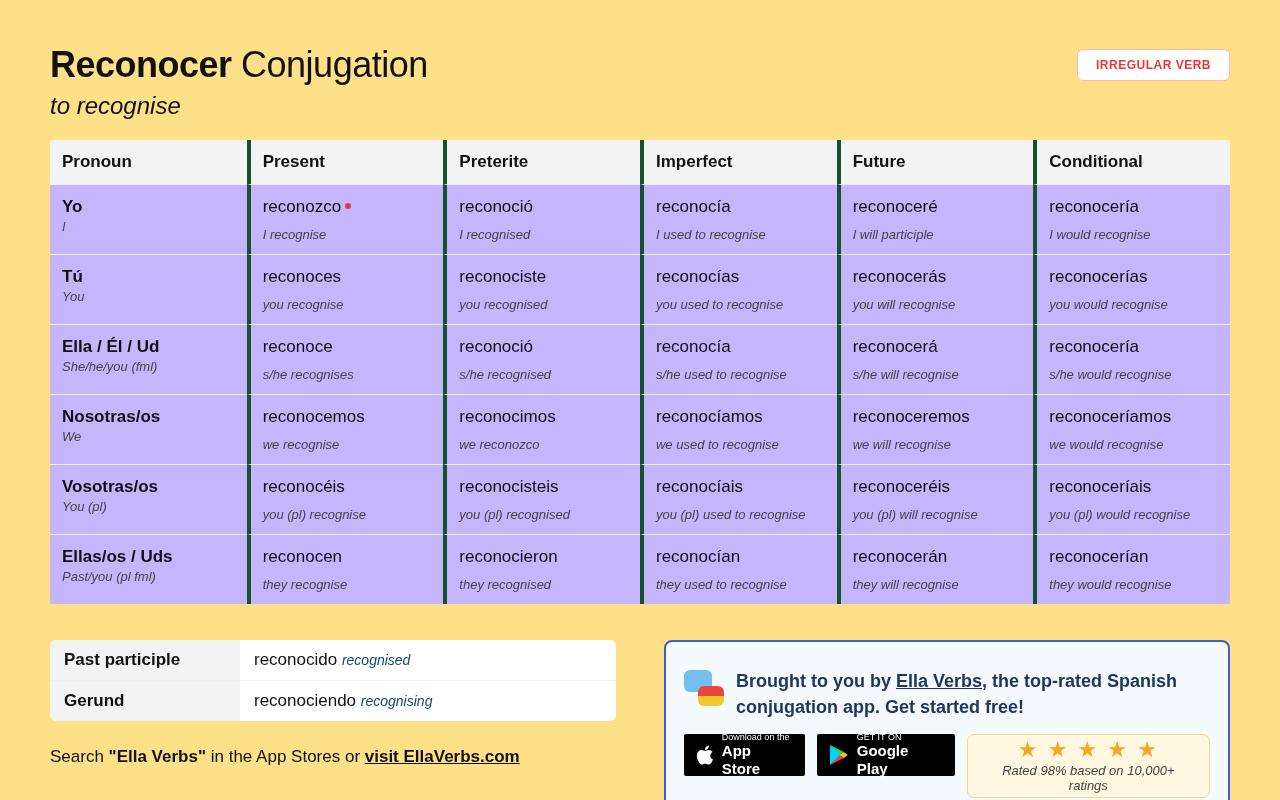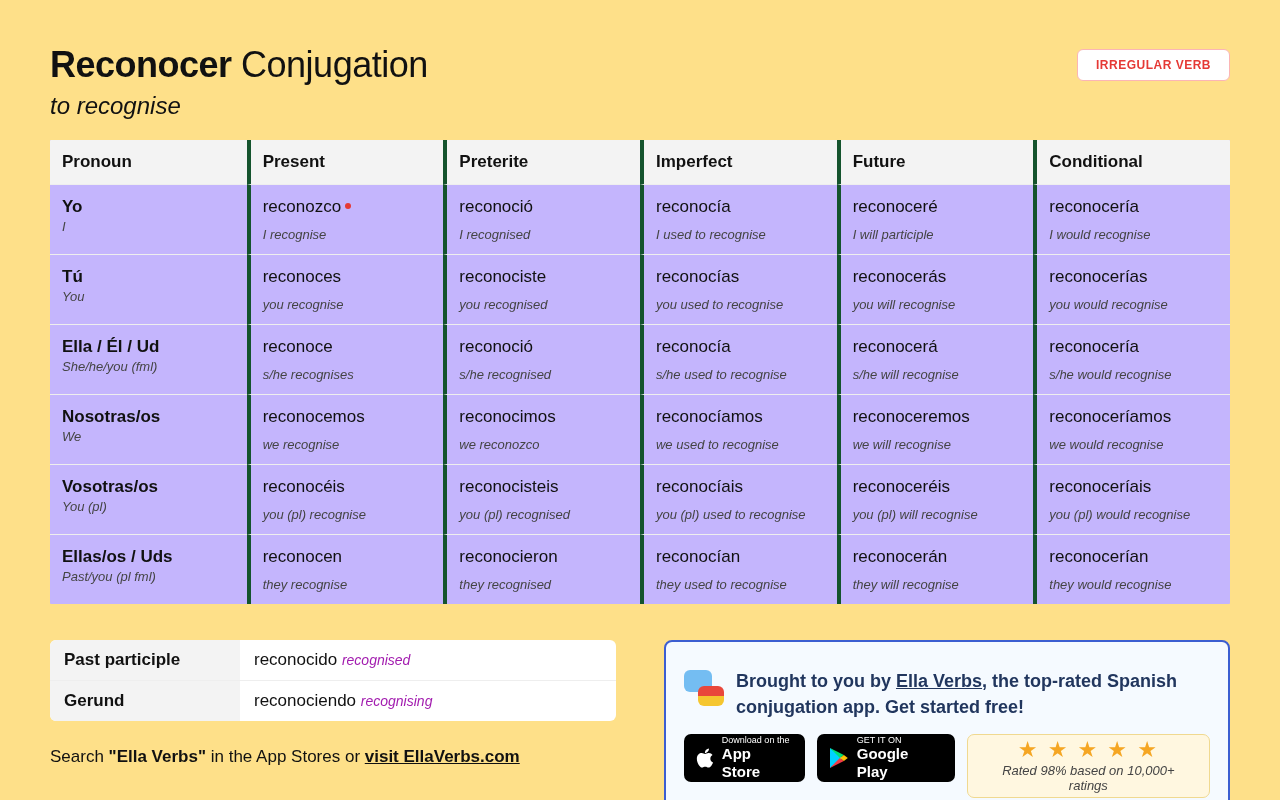--- a/index.html
+++ b/index.html
@@ -81,21 +81,21 @@
     padding: 10px 14px;
     border-bottom: 1px solid #eee;
     font-size: 17px;
   }
   table.forms tr:last-child td { border-bottom: none; }
   table.forms td.label {
     background: #f3f3f3;
     font-weight: 700;
     width: 190px;
   }
-  table.forms .gloss { font-size: 14px; font-style: italic; color: #a21caf; }
+  table.forms .gloss { font-size: 14px; font-style: italic; color: #0c4a6e; }
   .search-note { margin-top: 26px; font-size: 17px; }
   .search-note b { font-weight: 700; }
   .search-note a { color: #111; text-decoration: underline; font-weight: 700; }
   .promo {
     flex: 1;
     background: #f5faff;
     border: 2px solid #3c5ed1;
     border-radius: 8px;
     padding: 26px 18px;
   }
@@ -113,22 +113,22 @@
     position: absolute; width: 26px; height: 20px;
     border-radius: 6px; bottom: 2px; right: 0;
     background: linear-gradient(to bottom, #e9473b 50%, #f5c630 50%);
   }
   .promo-text {
     font-size: 18px; font-weight: 700; color: #21365e; line-height: 1.45;
   }
   .promo-text a { color: #21365e; text-decoration: underline; }
   .promo-bottom { display: flex; gap: 12px; align-items: stretch; }
   .store-badge {
-    background: #000; color: #fff; border-radius: 7px;
-    height: 48px; display: flex; align-items: center; padding: 0 12px;
+    background: #000; color: #fff; border-radius: 2px;
+    height: 42px; display: flex; align-items: center; padding: 0 12px;
     gap: 8px; cursor: pointer;
   }
   .store-badge .small { font-size: 9px; line-height: 1; display: block; }
   .store-badge .big { font-size: 15px; font-weight: 600; line-height: 1.2; display: block; }
   .apple-icon {
     width: 18px; height: 22px; fill: #fff;
   }
   .rating-box {
     margin-left: auto;
     background: #fff7e0;

